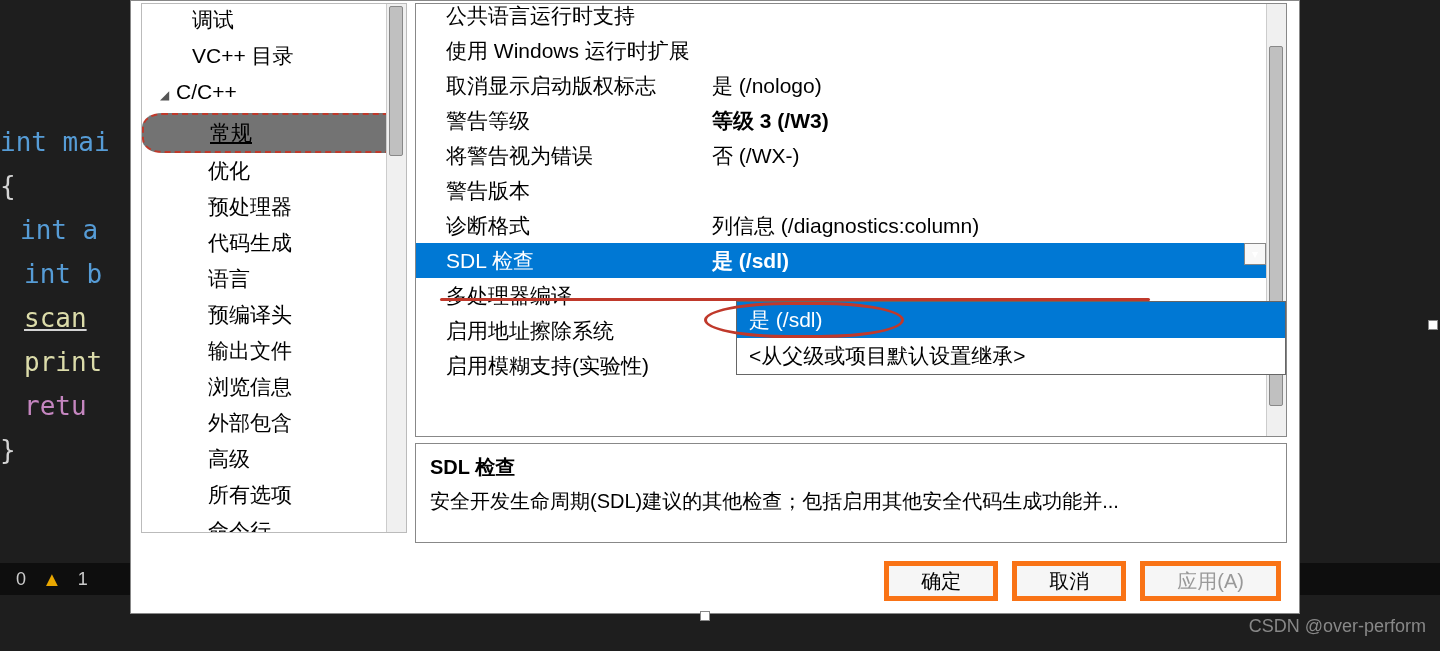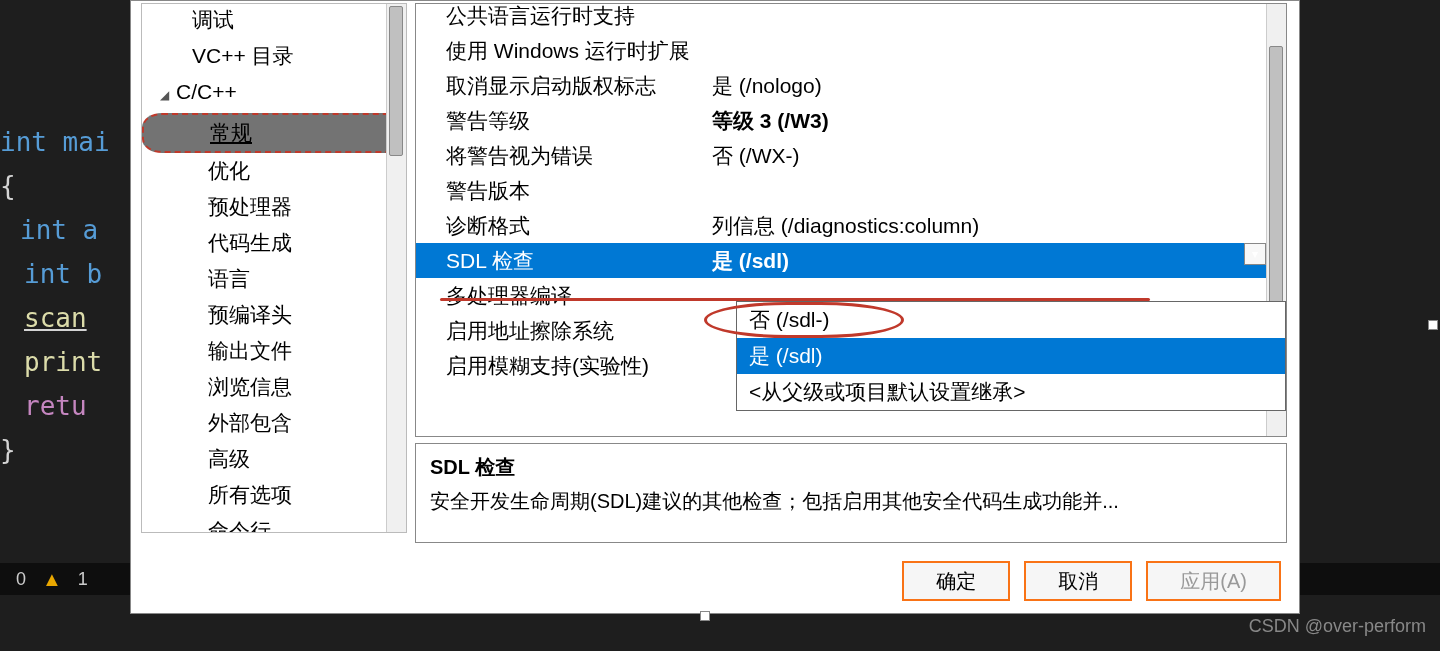--- a/index.html
+++ b/index.html
@@ -38,21 +38,21 @@
   .dropdown-list { position: absolute; top: 297px; left: 320px; right: 0; border: 1px solid #666; background: #fff; z-index: 10; }
   .dropdown-list .opt { height: 36px; line-height: 36px; padding-left: 12px; }
   .dropdown-list .opt.hl { background: #0078d4; color: #fff; }
   .annot-line { position: absolute; top: 294px; left: 24px; width: 710px; height: 3px; background: #c0392b; border-radius: 2px; z-index: 11; }
   .annot-ellipse { position: absolute; top: 298px; left: 288px; width: 200px; height: 36px; border: 3px solid #c0392b; border-radius: 50% / 60%; z-index: 11; pointer-events: none; }
 
   .desc-panel { height: 100px; border: 1px solid #888; margin-top: 6px; padding: 8px 14px; font-size: 20px; line-height: 30px; overflow: hidden; }
   .desc-panel .title { font-weight: bold; margin-bottom: 4px; }
 
   .button-row { position: absolute; bottom: 12px; right: 18px; display: flex; gap: 14px; }
-  .btn { min-width: 100px; height: 40px; padding: 0 32px; border: 2px solid #f97316; background: #f6f6f6; font-size: 20px; display: flex; align-items: center; justify-content: flex-start; }
+  .btn { min-width: 100px; height: 40px; padding: 0 32px; border: 5px solid #f97316; background: #f6f6f6; font-size: 20px; display: flex; align-items: center; justify-content: flex-start; }
   .btn.disabled { color: #999; }
 
   .watermark { position: absolute; right: 14px; bottom: 14px; color: #888; font-size: 18px; font-family: Arial, sans-serif; }
   .right-handle { position: absolute; right: 2px; top: 320px; width: 10px; height: 10px; border: 1px solid #888; background: #fff; }
   .bottom-handle { position: absolute; left: 700px; bottom: 30px; width: 10px; height: 10px; border: 1px solid #888; background: #fff; }
   .grid-scroll { position: absolute; right: 0; top: 0; width: 20px; height: 100%; background: #f0f0f0; border-left: 1px solid #ccc; }
   .grid-thumb { position: absolute; left: 2px; top: 42px; width: 14px; height: 360px; background: #c0c0c0; border: 1px solid #888; border-radius: 2px; }
 </style>
 </head>
 <body>
@@ -149,21 +149,20 @@
             </div>
           <div class="grid-row">
               <div class="label">启用模糊支持(实验性)</div>
               <div class="value"></div>
             </div>
 
           <div class="annot-line"></div>
           <div class="annot-ellipse"></div>
 
           <div class="dropdown-list">
-            <div class="opt">否 (/sdl-)</div>
             <div class="opt hl">是 (/sdl)</div>
             <div class="opt">&lt;从父级或项目默认设置继承&gt;</div>
           </div>
 
           <div class="grid-scroll">
               <div class="grid-thumb"></div>
             </div>
         </div>
 
         <div class="desc-panel">

